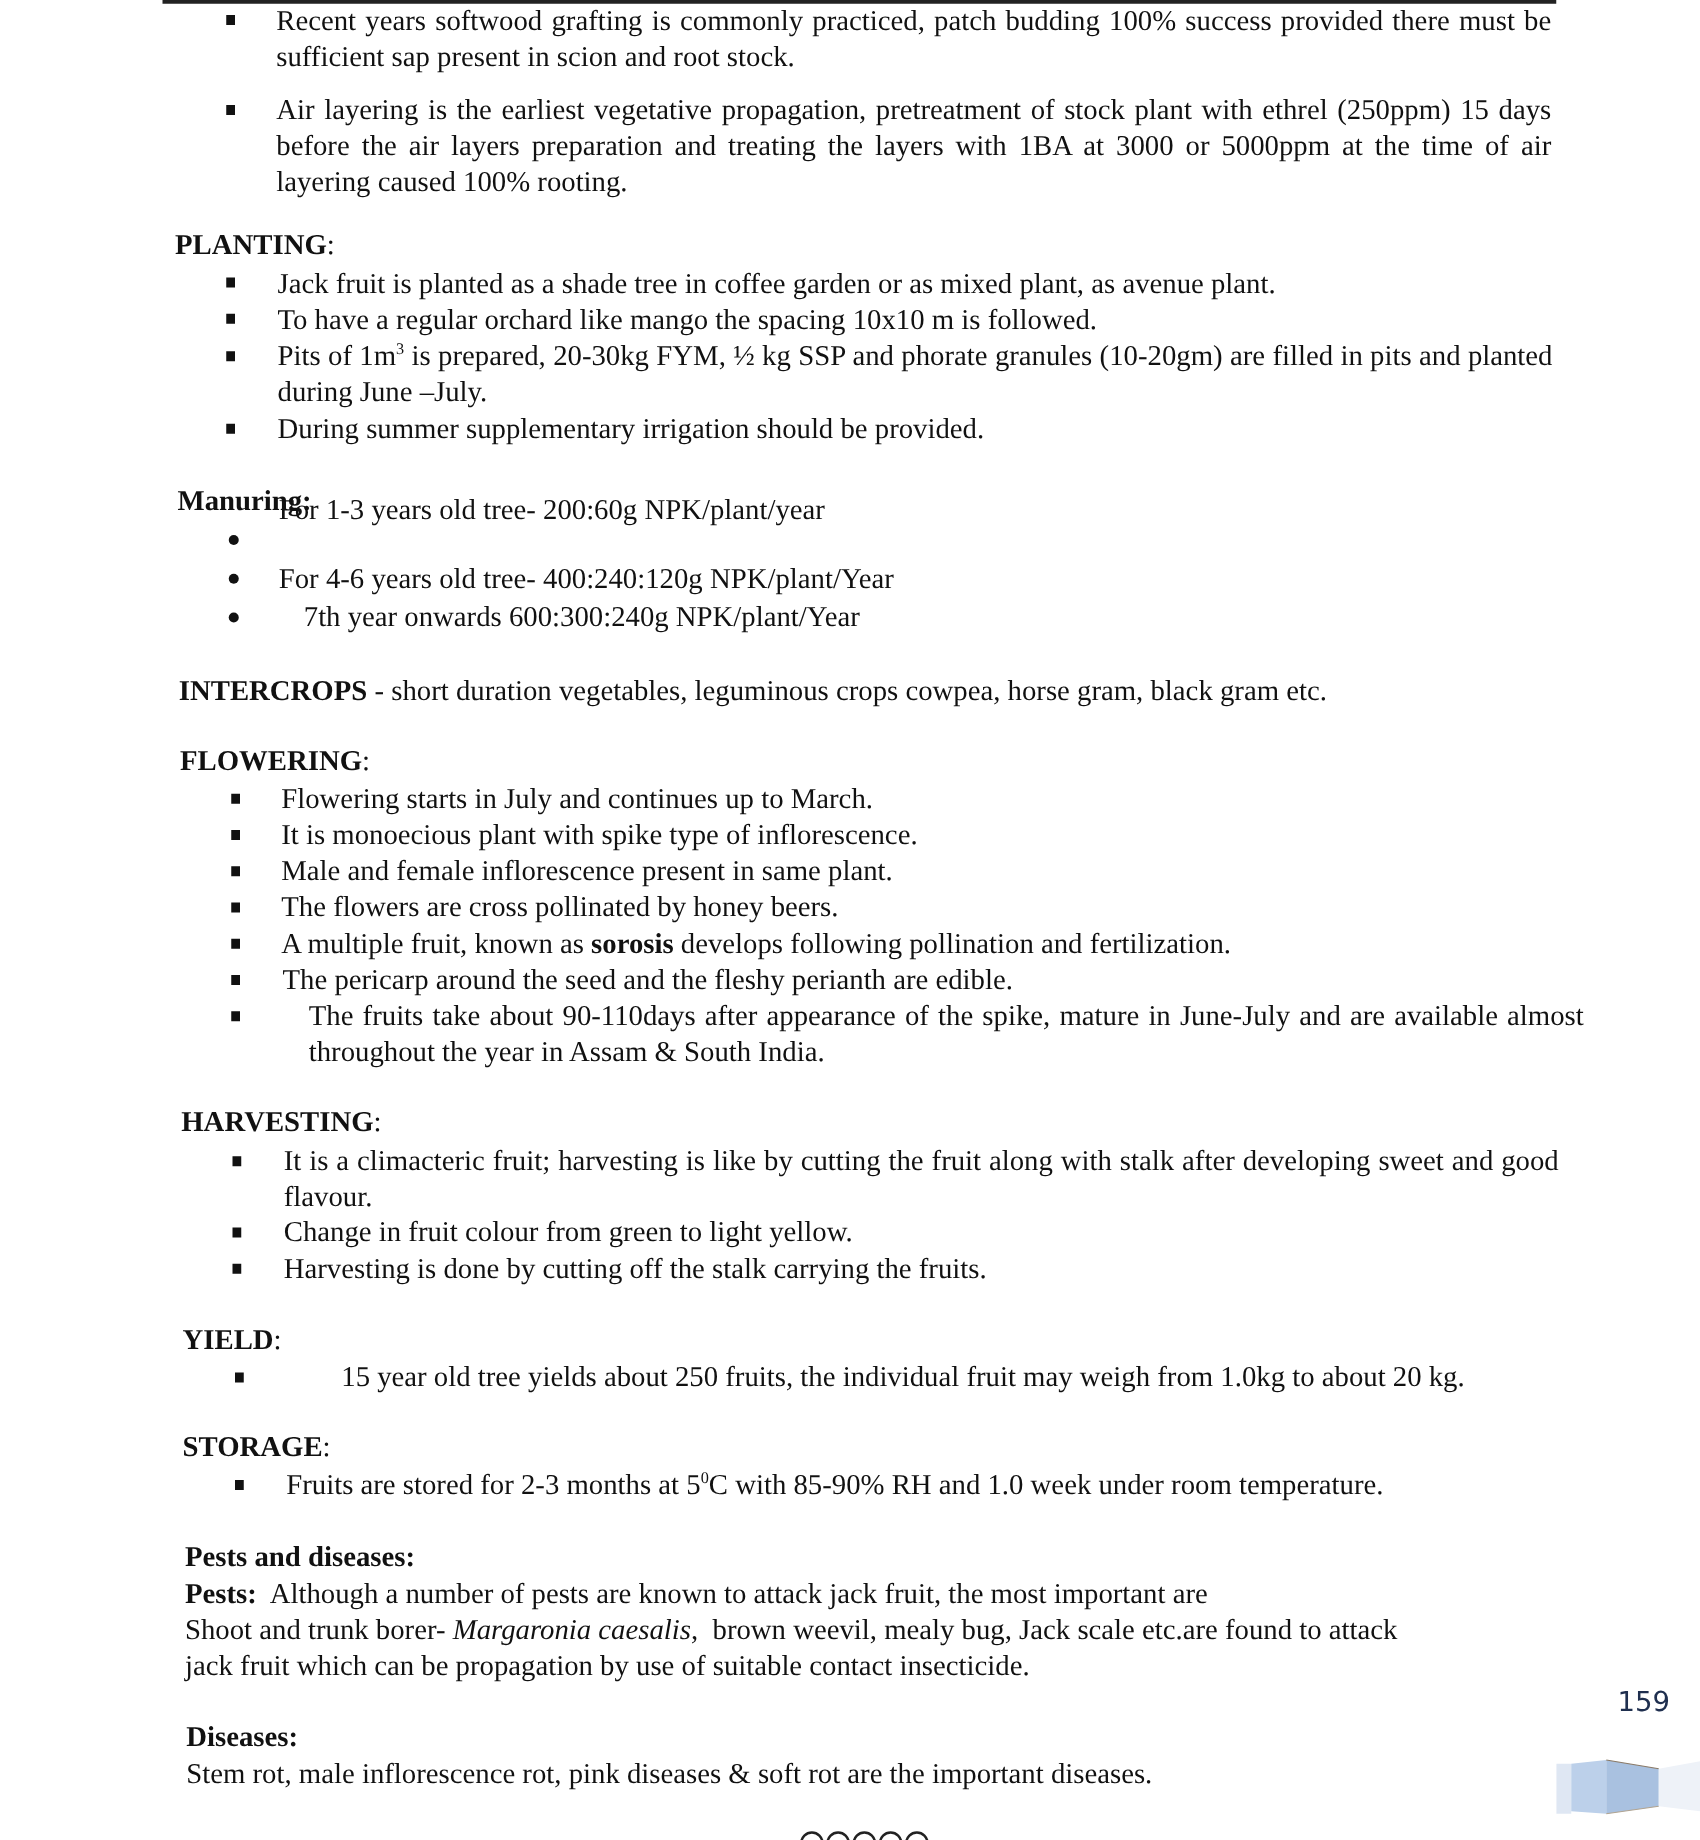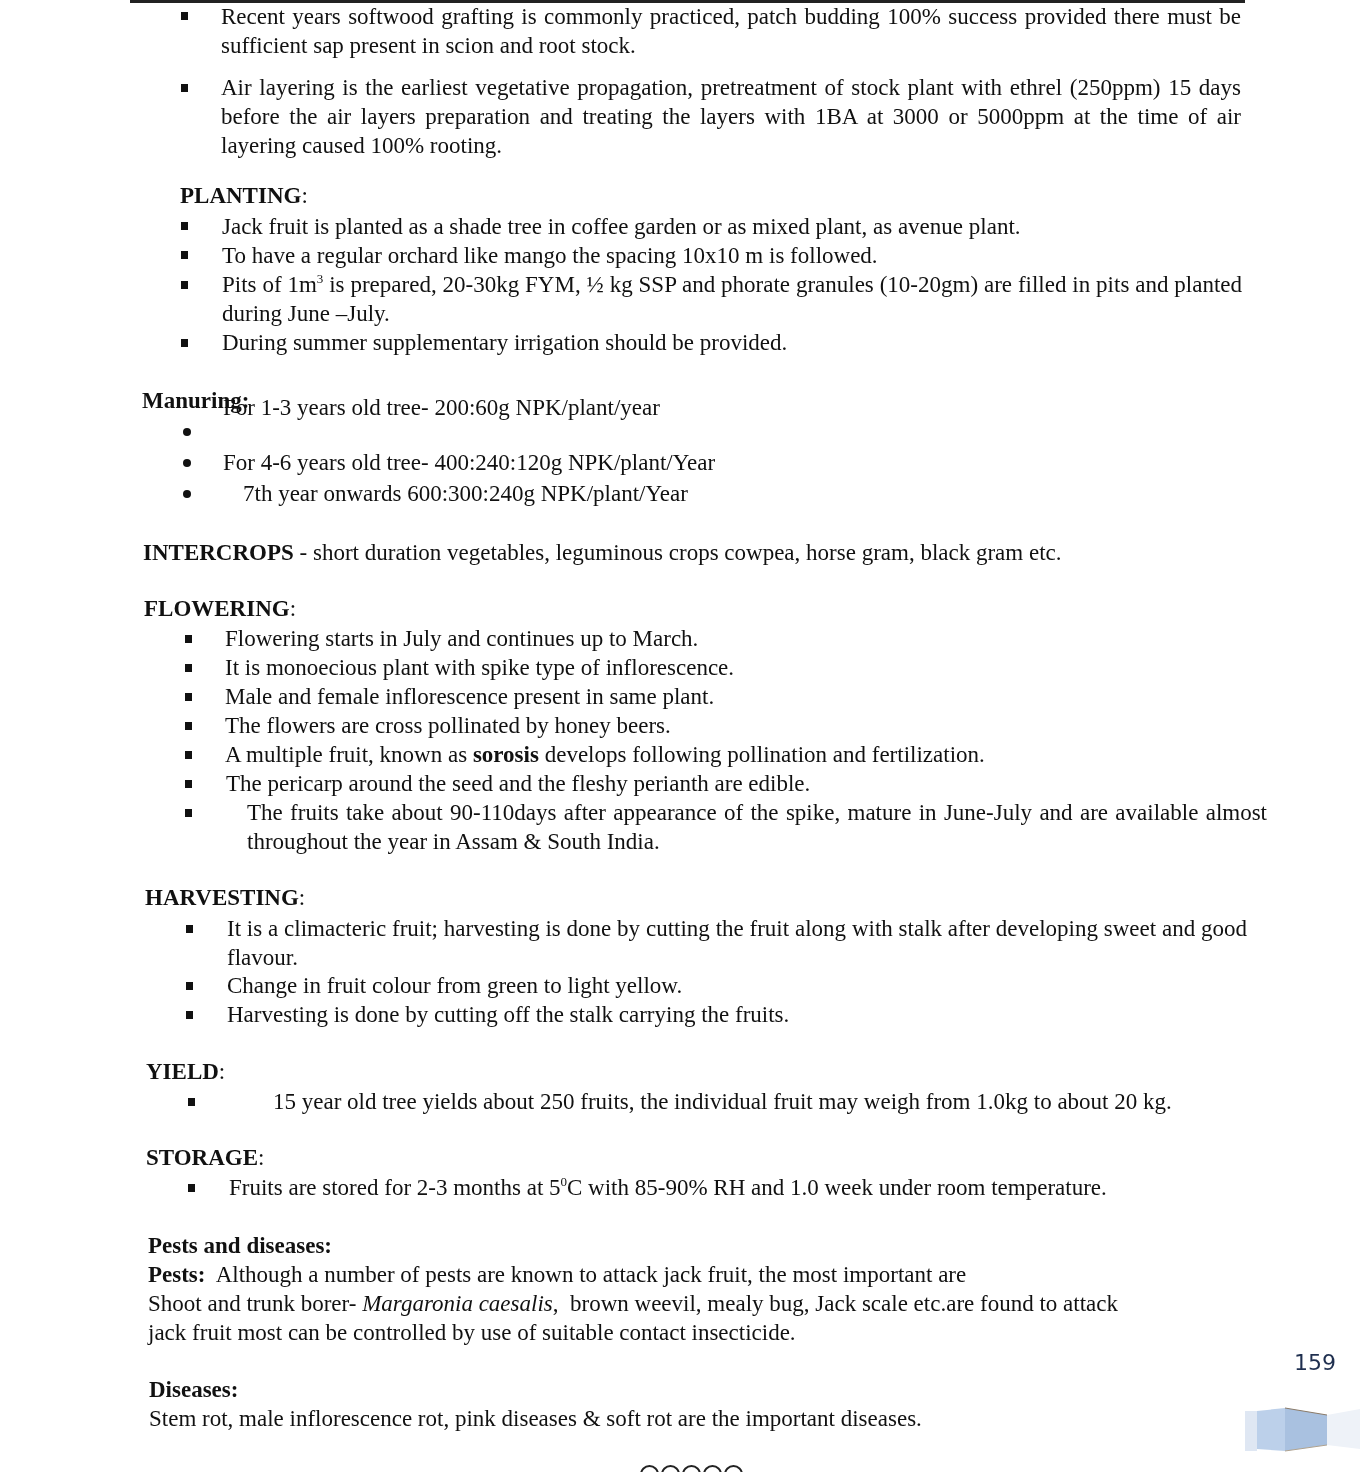--- a/index.html
+++ b/index.html
@@ -93,21 +93,21 @@
 <div class="top-rule"></div>
 
 <div>
   <span class="bullet-sq" style="left:181px;top:12px;"></span>
   <div class="item" style="left:221px;top:2px;">Recent years softwood grafting is commonly practiced, patch budding 100% success provided there must be sufficient sap present in scion and root stock.</div>
   <span class="bullet-sq" style="left:181px;top:84px;"></span>
   <div class="item" style="left:221px;top:73px;">Air layering is the earliest vegetative propagation, pretreatment of stock plant with ethrel (250ppm) 15 days before the air layers preparation and treating the layers with 1BA at 3000 or 5000ppm at the time of air layering caused 100% rooting.</div>
 </div>
 
 <div>
-  <div class="heading" style="left:140px;top:181px;margin-left:40px;"><span>PLANTING</span><span class="colon">:</span></div>
+  <div class="heading" style="left:140px;top:181px;"><span>PLANTING</span><span class="colon">:</span></div>
   <span class="bullet-sq" style="left:181px;top:222px;"></span>
   <div class="item" style="left:222px;top:212px;">Jack fruit is planted as a shade tree in coffee garden or as mixed plant, as avenue plant.</div>
   <span class="bullet-sq" style="left:181px;top:251px;"></span>
   <div class="item" style="left:222px;top:241px;">To have a regular orchard like mango the spacing 10x10 m is followed.</div>
   <span class="bullet-sq" style="left:181px;top:281px;"></span>
   <div class="item" style="left:222px;top:270px;"><span>Pits of 1m</span><sup>3</sup><span> is prepared, 20-30kg FYM, ½ kg SSP and phorate granules (10-20gm) are filled in pits and planted during June –July.</span></div>
   <span class="bullet-sq" style="left:181px;top:339px;"></span>
   <div class="item" style="left:222px;top:328px;">During summer supplementary irrigation should be provided.</div>
 </div>
 
@@ -139,21 +139,21 @@
   <div class="item" style="left:225px;top:740px;"><span>A multiple fruit, known as </span><b>sorosis</b><span> develops following pollination and fertilization.</span></div>
   <span class="bullet-sq" style="left:185px;top:780px;"></span>
   <div class="item" style="left:226px;top:769px;">The pericarp around the seed and the fleshy perianth are edible.</div>
   <span class="bullet-sq" style="left:185px;top:809px;"></span>
   <div class="item" style="left:226px;top:798px;margin-left:21px;">The fruits take about 90-110days after appearance of the spike, mature in June-July and are available almost throughout the year in Assam &amp; South India.</div>
 </div>
 
 <div>
   <div class="heading" style="left:145px;top:883px;"><span>HARVESTING</span><span class="colon">:</span></div>
   <span class="bullet-sq" style="left:186px;top:925px;"></span>
-  <div class="item" style="left:227px;top:914px;">It is a climacteric fruit; harvesting is done by cutting the fruit along with stalk after developing sweet and good flavour.</div>
+  <div class="item" style="left:227px;top:914px;">It is a climacteric fruit; harvesting is like by cutting the fruit along with stalk after developing sweet and good flavour.</div>
   <span class="bullet-sq" style="left:186px;top:982px;"></span>
   <div class="item" style="left:227px;top:971px;">Change in fruit colour from green to light yellow.</div>
   <span class="bullet-sq" style="left:186px;top:1011px;"></span>
   <div class="item" style="left:227px;top:1000px;">Harvesting is done by cutting off the stalk carrying the fruits.</div>
 </div>
 
 <div>
   <div class="heading" style="left:146px;top:1057px;"><span>YIELD</span><span class="colon">:</span></div>
   <span class="bullet-sq" style="left:188px;top:1098px;"></span>
   <div class="item" style="left:229px;top:1087px;margin-left:44px;">15 year old tree yields about 250 fruits, the individual fruit may weigh from 1.0kg to about 20 kg.</div>
@@ -162,21 +162,21 @@
 <div>
   <div class="heading" style="left:146px;top:1143px;"><span>STORAGE</span><span class="colon">:</span></div>
   <span class="bullet-sq" style="left:188px;top:1184px;"></span>
   <div class="item" style="left:229px;top:1173px;"><span>Fruits are stored for 2-3 months at 5</span><sup>0</sup><span>C with 85-90% RH and 1.0 week under room temperature.</span></div>
 </div>
 
 <div>
   <div class="para" style="left:148px;top:1231px;"><b>Pests and diseases:</b></div>
   <div class="para" style="left:148px;top:1260px;"><b>Pests:</b><span style="white-space:pre">  Although a number of pests are known to attack jack fruit, the most important are</span></div>
   <div class="para" style="left:148px;top:1289px;width:1094px;white-space:pre;"><span>Shoot and trunk borer- </span><i>Margaronia caesalis</i><span>,  brown weevil, mealy bug, Jack scale etc.are found to attack</span></div>
-  <div class="para" style="left:148px;top:1318px;">jack fruit most can be controlled by use of suitable contact insecticide.</div>
+  <div class="para" style="left:148px;top:1318px;">jack fruit which can be propagation by use of suitable contact insecticide.</div>
   <div class="para" style="left:149px;top:1375px;"><b>Diseases:</b></div>
   <div class="para" style="left:149px;top:1404px;text-align:center;">Stem rot, male inflorescence rot, pink diseases &amp; soft rot are the important diseases.</div>
 </div>
 
 <div class="page-number">159</div>
 
 <svg class="deco" viewBox="0 0 115 48">
   <rect x="0" y="6" width="12" height="40" fill="#dfe7f3"></rect>
   <polygon points="12,6 40,3 40,46 12,44" fill="#bcd0ea"></polygon>
   <polygon points="40,3 82,10 82,40 40,46" fill="#a9c1e0"></polygon>

